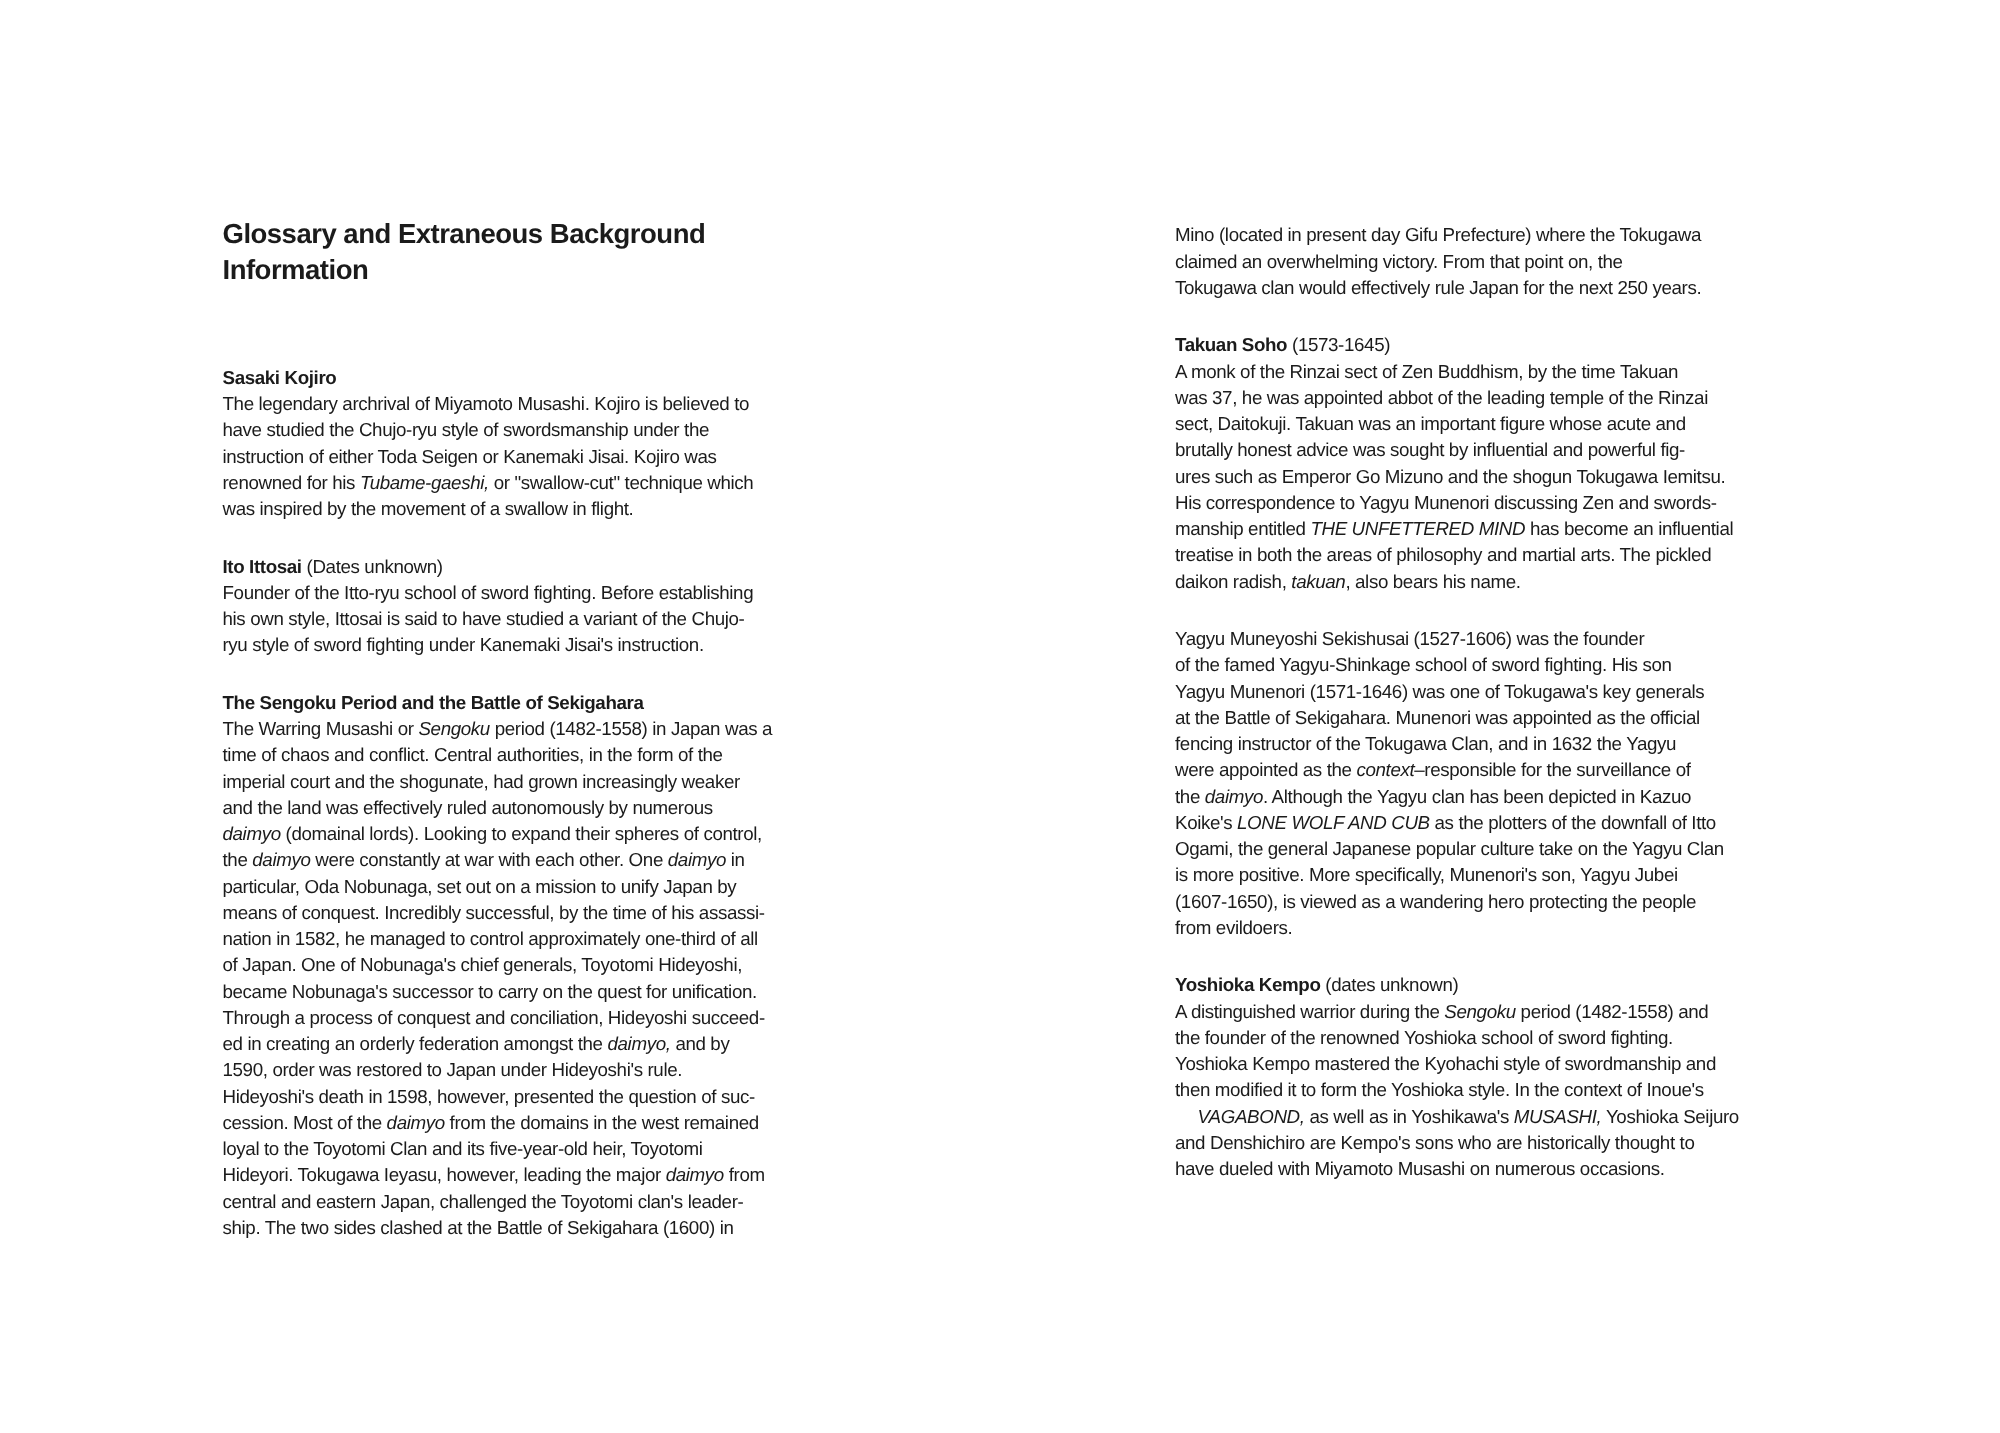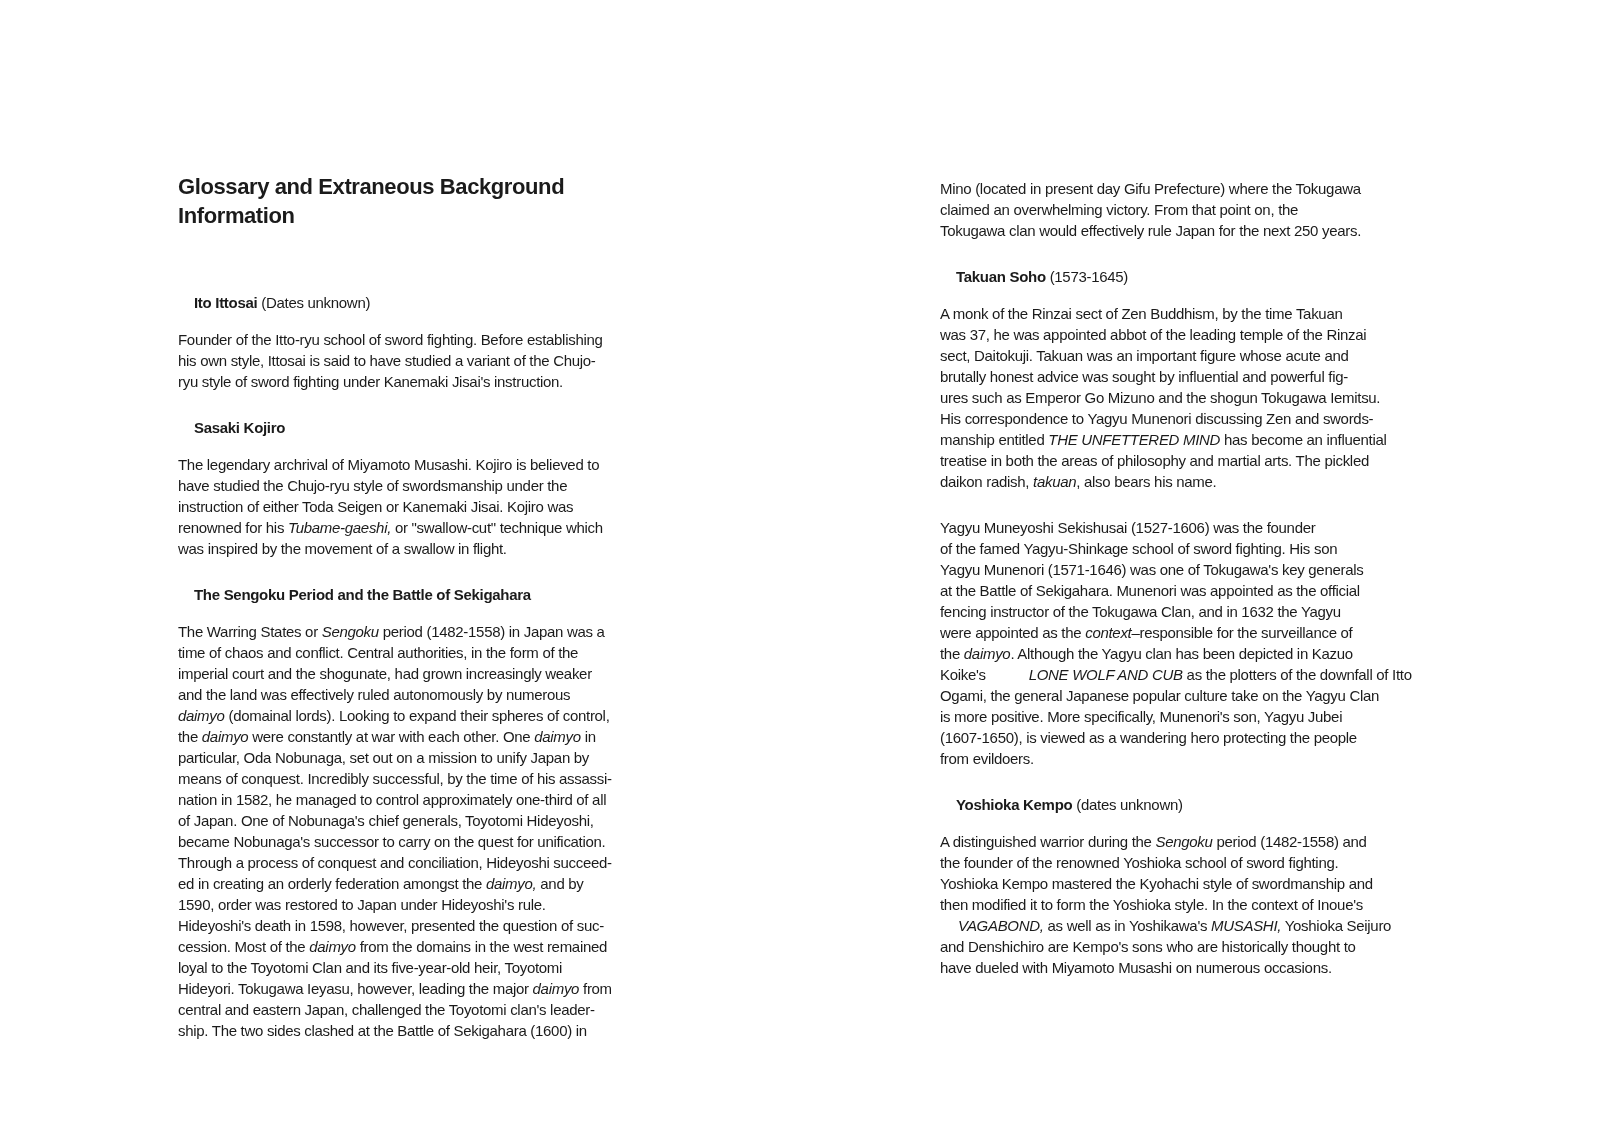--- a/index.html
+++ b/index.html
@@ -30,21 +30,21 @@
     margin: 0 0 62px 0;
     white-space: pre-line;
   }
   .entry { margin: 0; }
   .entry + .entry { margin-top: 25px; }
   .entry-heading {
     font-size: 15px;
     font-weight: 400;
     line-height: 21px;
     letter-spacing: -0.3px;
-    margin: 16px;
+    margin: 0;
     white-space: pre-line;
   }
   .entry-body, .para {
     font-size: 15px;
     line-height: 21px;
     letter-spacing: -0.3px;
     margin: 0;
     white-space: pre-line;
   }
   .para + .entry { margin-top: 25px; }
@@ -52,38 +52,38 @@
 </head>
 <body>
 
 <div class="spread">
 
   <div class="col col-left">
     <h1 class="page-title">Glossary and Extraneous Background
 Information</h1>
 
     <section class="entry">
-      <h2 class="entry-heading"><span style="font-weight: 700;">Ito Ittosai</span><span> (Dates unknown)</span></h2>
-      <p class="entry-body"><span>Founder of the Itto-ryu school of sword fighting. Before establishing
-his own style, Ittosai is said to have studied a variant of the Chujo-
-ryu style of sword fighting under Kanemaki Jisai's instruction.</span></p>
-    </section>
-
-    <section class="entry">
       <h2 class="entry-heading"><span style="font-weight: 700;">Sasaki Kojiro</span></h2>
       <p class="entry-body"><span>The legendary archrival of Miyamoto Musashi. Kojiro is believed to
 have studied the Chujo-ryu style of swordsmanship under the
 instruction of either Toda Seigen or Kanemaki Jisai. Kojiro was
 renowned for his </span><span style="font-style: italic;">Tubame-gaeshi,</span><span> or "swallow-cut" technique which
 was inspired by the movement of a swallow in flight.</span></p>
     </section>
 
     <section class="entry">
+      <h2 class="entry-heading"><span style="font-weight: 700;">Ito Ittosai</span><span> (Dates unknown)</span></h2>
+      <p class="entry-body"><span>Founder of the Itto-ryu school of sword fighting. Before establishing
+his own style, Ittosai is said to have studied a variant of the Chujo-
+ryu style of sword fighting under Kanemaki Jisai's instruction.</span></p>
+    </section>
+
+    <section class="entry">
       <h2 class="entry-heading"><span style="font-weight: 700;">The Sengoku Period and the Battle of Sekigahara</span></h2>
-      <p class="entry-body"><span>The Warring States or </span><span style="font-style: italic;">Sengoku</span><span> period (1482-1558) in Japan was a
+      <p class="entry-body"><span>The Warring Musashi or </span><span style="font-style: italic;">Sengoku</span><span> period (1482-1558) in Japan was a
 time of chaos and conflict. Central authorities, in the form of the
 imperial court and the shogunate, had grown increasingly weaker
 and the land was effectively ruled autonomously by numerous
 </span><span style="font-style: italic;">daimyo</span><span> (domainal lords). Looking to expand their spheres of control,
 the </span><span style="font-style: italic;">daimyo</span><span> were constantly at war with each other. One </span><span style="font-style: italic;">daimyo</span><span> in
 particular, Oda Nobunaga, set out on a mission to unify Japan by
 means of conquest. Incredibly successful, by the time of his assassi-
 nation in 1582, he managed to control approximately one-third of all
 of Japan. One of Nobunaga's chief generals, Toyotomi Hideyoshi,
 became Nobunaga's successor to carry on the quest for unification.
@@ -118,21 +118,21 @@
     </section>
 
     <section class="entry">
       <p class="entry-body"><span>Yagyu Muneyoshi Sekishusai (1527-1606) was the founder
 of the famed Yagyu-Shinkage school of sword fighting. His son
 Yagyu Munenori (1571-1646) was one of Tokugawa's key generals
 at the Battle of Sekigahara. Munenori was appointed as the official
 fencing instructor of the Tokugawa Clan, and in 1632 the Yagyu
 were appointed as the </span><span style="font-style: italic;">context</span><span>–responsible for the surveillance of
 the </span><span style="font-style: italic;">daimyo</span><span>. Although the Yagyu clan has been depicted in Kazuo
-Koike's </span><span style="font-style: italic; margin-left: 39px;">LONE WOLF AND CUB</span><span> as the plotters of the downfall of Itto
+Koike's </span><span style="font-style: italic;">LONE WOLF AND CUB</span><span> as the plotters of the downfall of Itto
 Ogami, the general Japanese popular culture take on the Yagyu Clan
 is more positive. More specifically, Munenori's son, Yagyu Jubei
 (1607-1650), is viewed as a wandering hero protecting the people
 from evildoers.</span></p>
     </section>
 
     <section class="entry">
       <h2 class="entry-heading"><span style="font-weight: 700;">Yoshioka Kempo</span><span> (dates unknown)</span></h2>
       <p class="entry-body"><span>A distinguished warrior during the </span><span style="font-style: italic;">Sengoku</span><span> period (1482-1558) and
 the founder of the renowned Yoshioka school of sword fighting.

